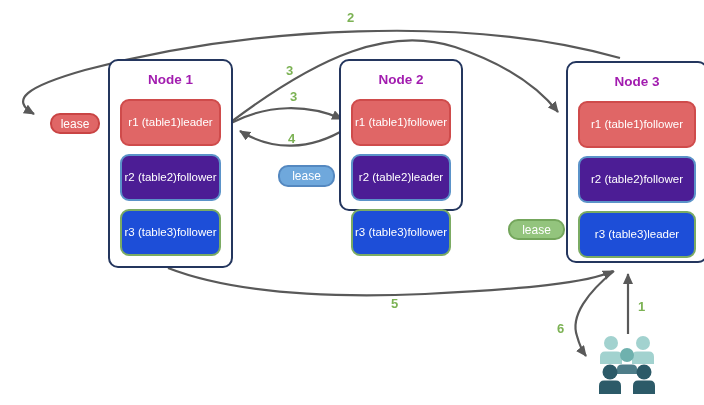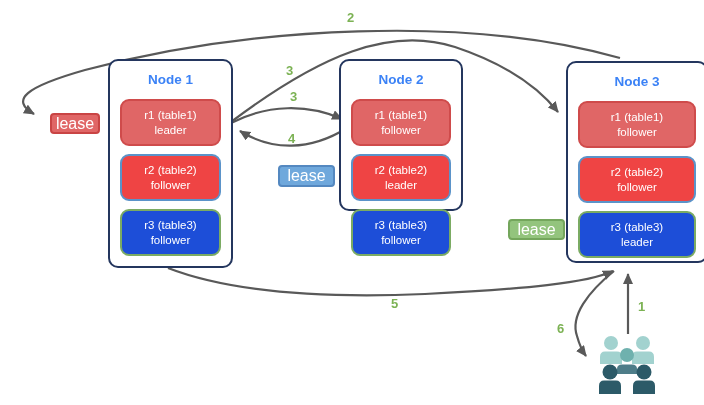--- a/index.html
+++ b/index.html
@@ -6,33 +6,33 @@
   .canvas{
     position:relative;width:704px;height:405px;background:#ffffff;overflow:hidden;
     font-family:"Liberation Sans",sans-serif;
   }
   .arrow-layer{position:absolute;left:0;top:0;width:704px;height:405px;}
   .node{
     position:absolute;background:#ffffff;border:2px solid #24365e;border-radius:10px;
     box-sizing:border-box;
   }
   .node-title{
-    text-align:center;font-weight:bold;font-size:13.5px;color:#3b82f6;
+    text-align:center;font-weight:bold;font-size:13.5px;color:#a21caf;
     padding-top:11px;height:18px;margin-bottom:9px;
   }
   .replica{
     margin:0 10px 8px 10px;height:47px;border-radius:9px;box-sizing:border-box;
-    display:flex;flex-direction:column;align-items:center;justify-content:center;
+    display:flex;flex-direction:row;align-items:center;justify-content:center;
     color:#ffffff;font-size:11.5px;line-height:1.28;border:2px solid transparent;
   }
   .rb-red{background:#e06666;border-color:#cf4b4b;}
-  .rb-blue{background:#ef4444;border-color:#5b93c9;}
+  .rb-blue{background:#4c1d95;border-color:#5b93c9;}
   .rb-green{background:#1d4ed8;border-color:#7bab63;}
   .lease{
-    position:absolute;border-radius:4px;color:#ffffff;font-size:16px;
+    position:absolute;border-radius:10px;color:#ffffff;font-size:12px;
     display:flex;align-items:center;justify-content:center;box-sizing:border-box;
     border:2px solid transparent;
   }
   .lease-red{background:#e06666;border-color:#c94444;}
   .lease-blue{background:#6fa8dc;border-color:#5488c0;}
   .lease-green{background:#93c47d;border-color:#74a65c;}
   .step{
     position:absolute;color:#7cb254;font-weight:bold;font-size:13px;
   }
   .users-icon{position:absolute;left:592px;top:333px;}

